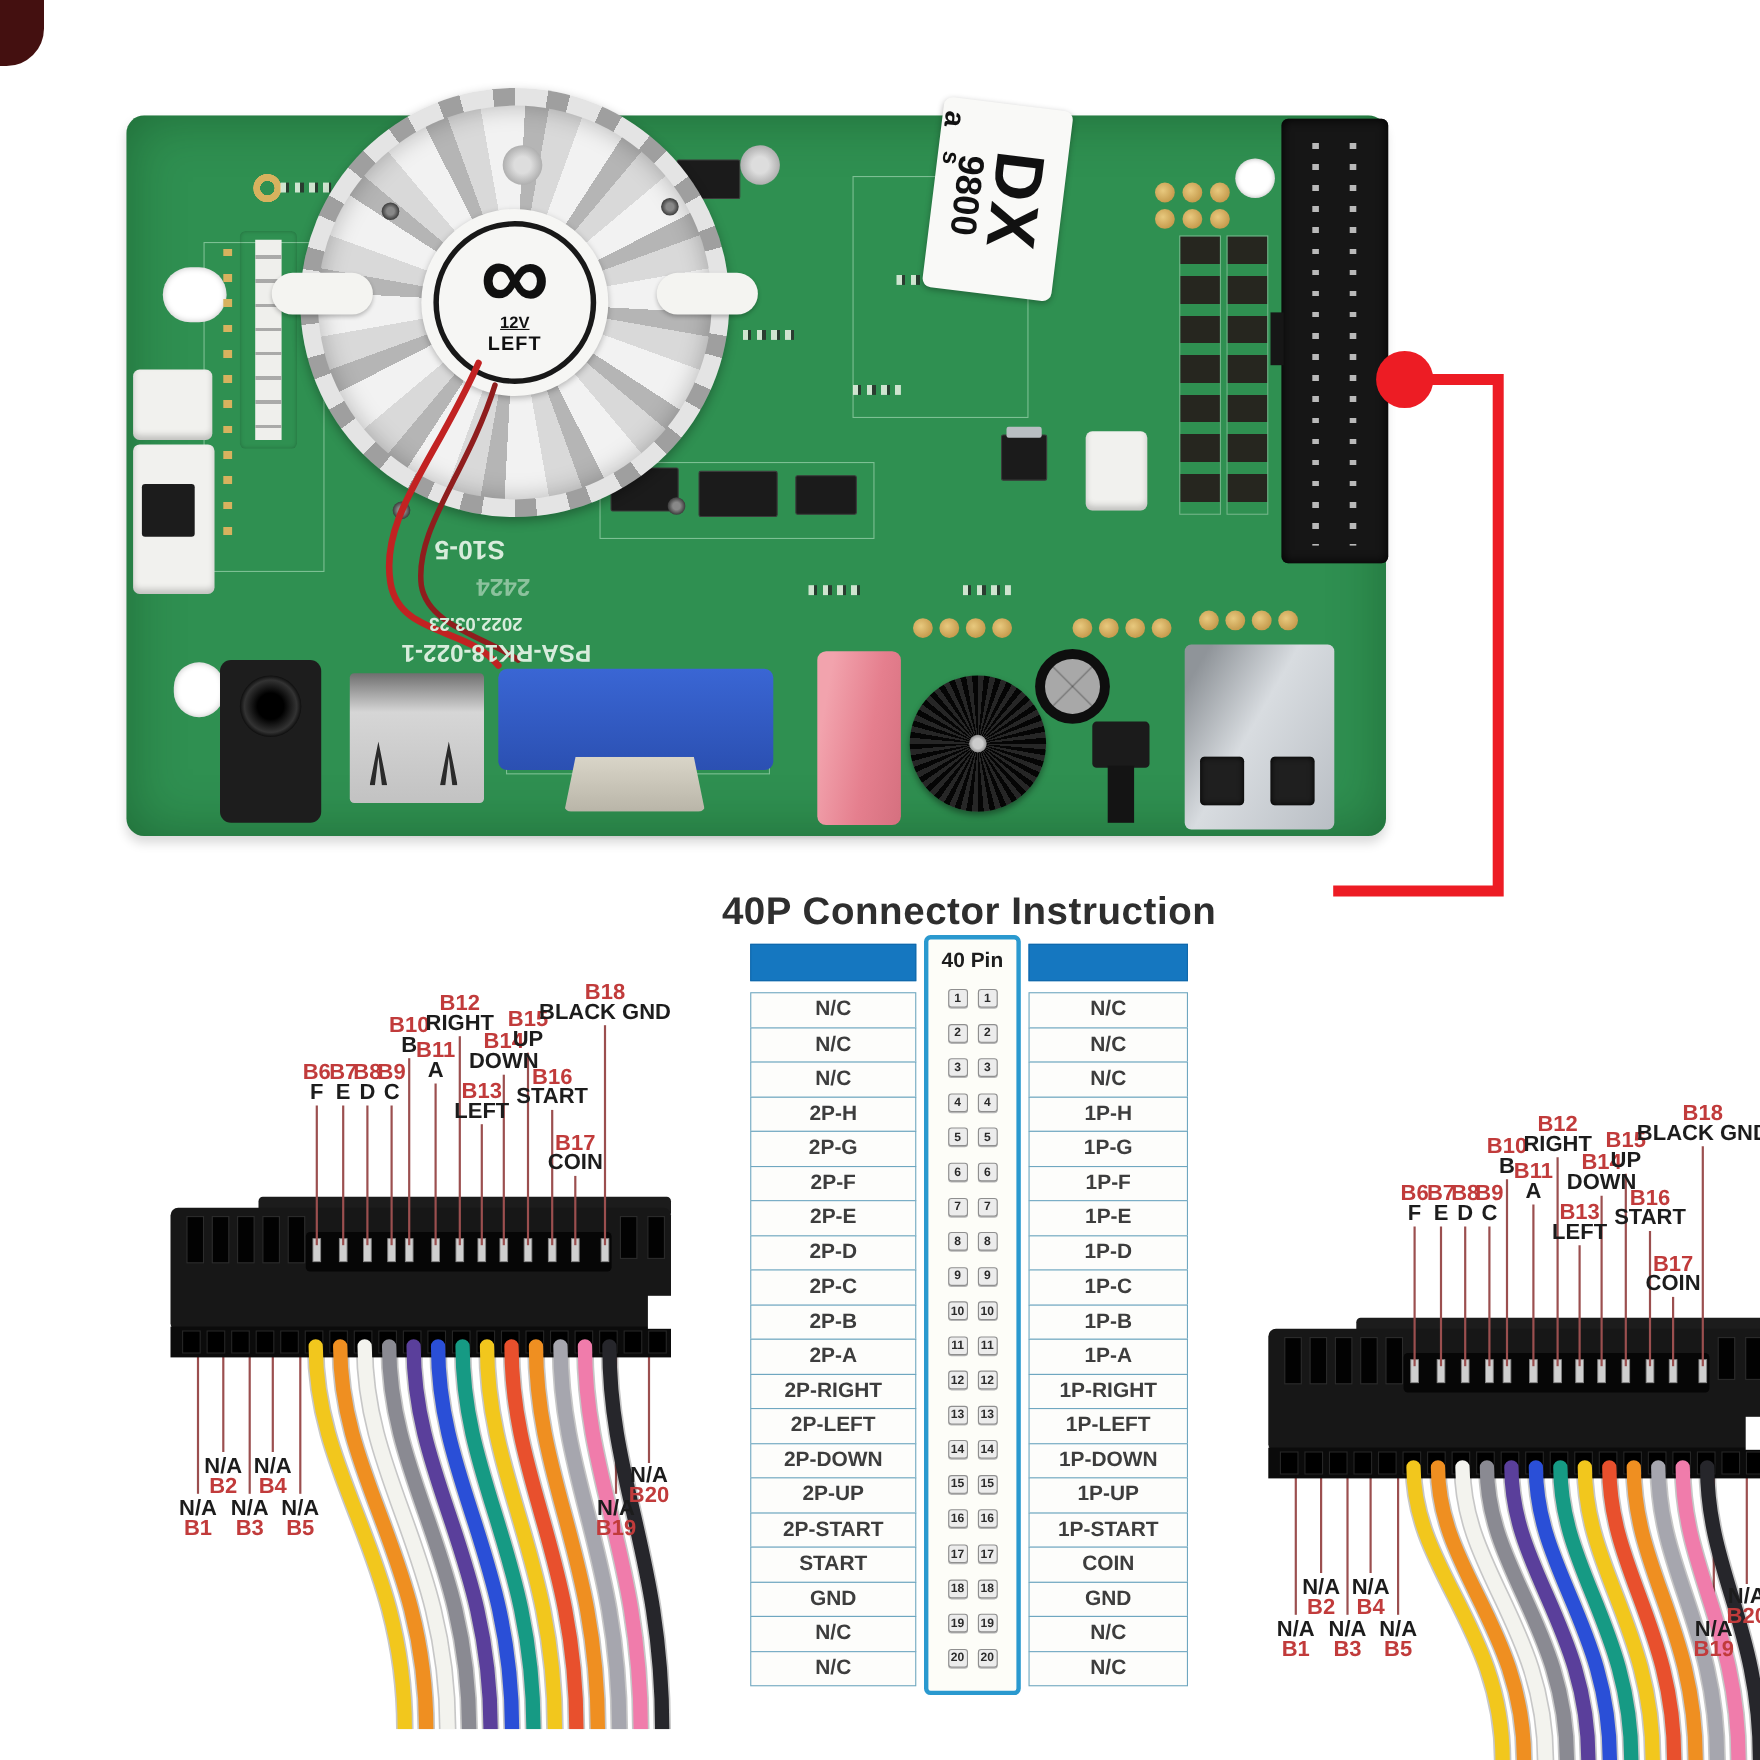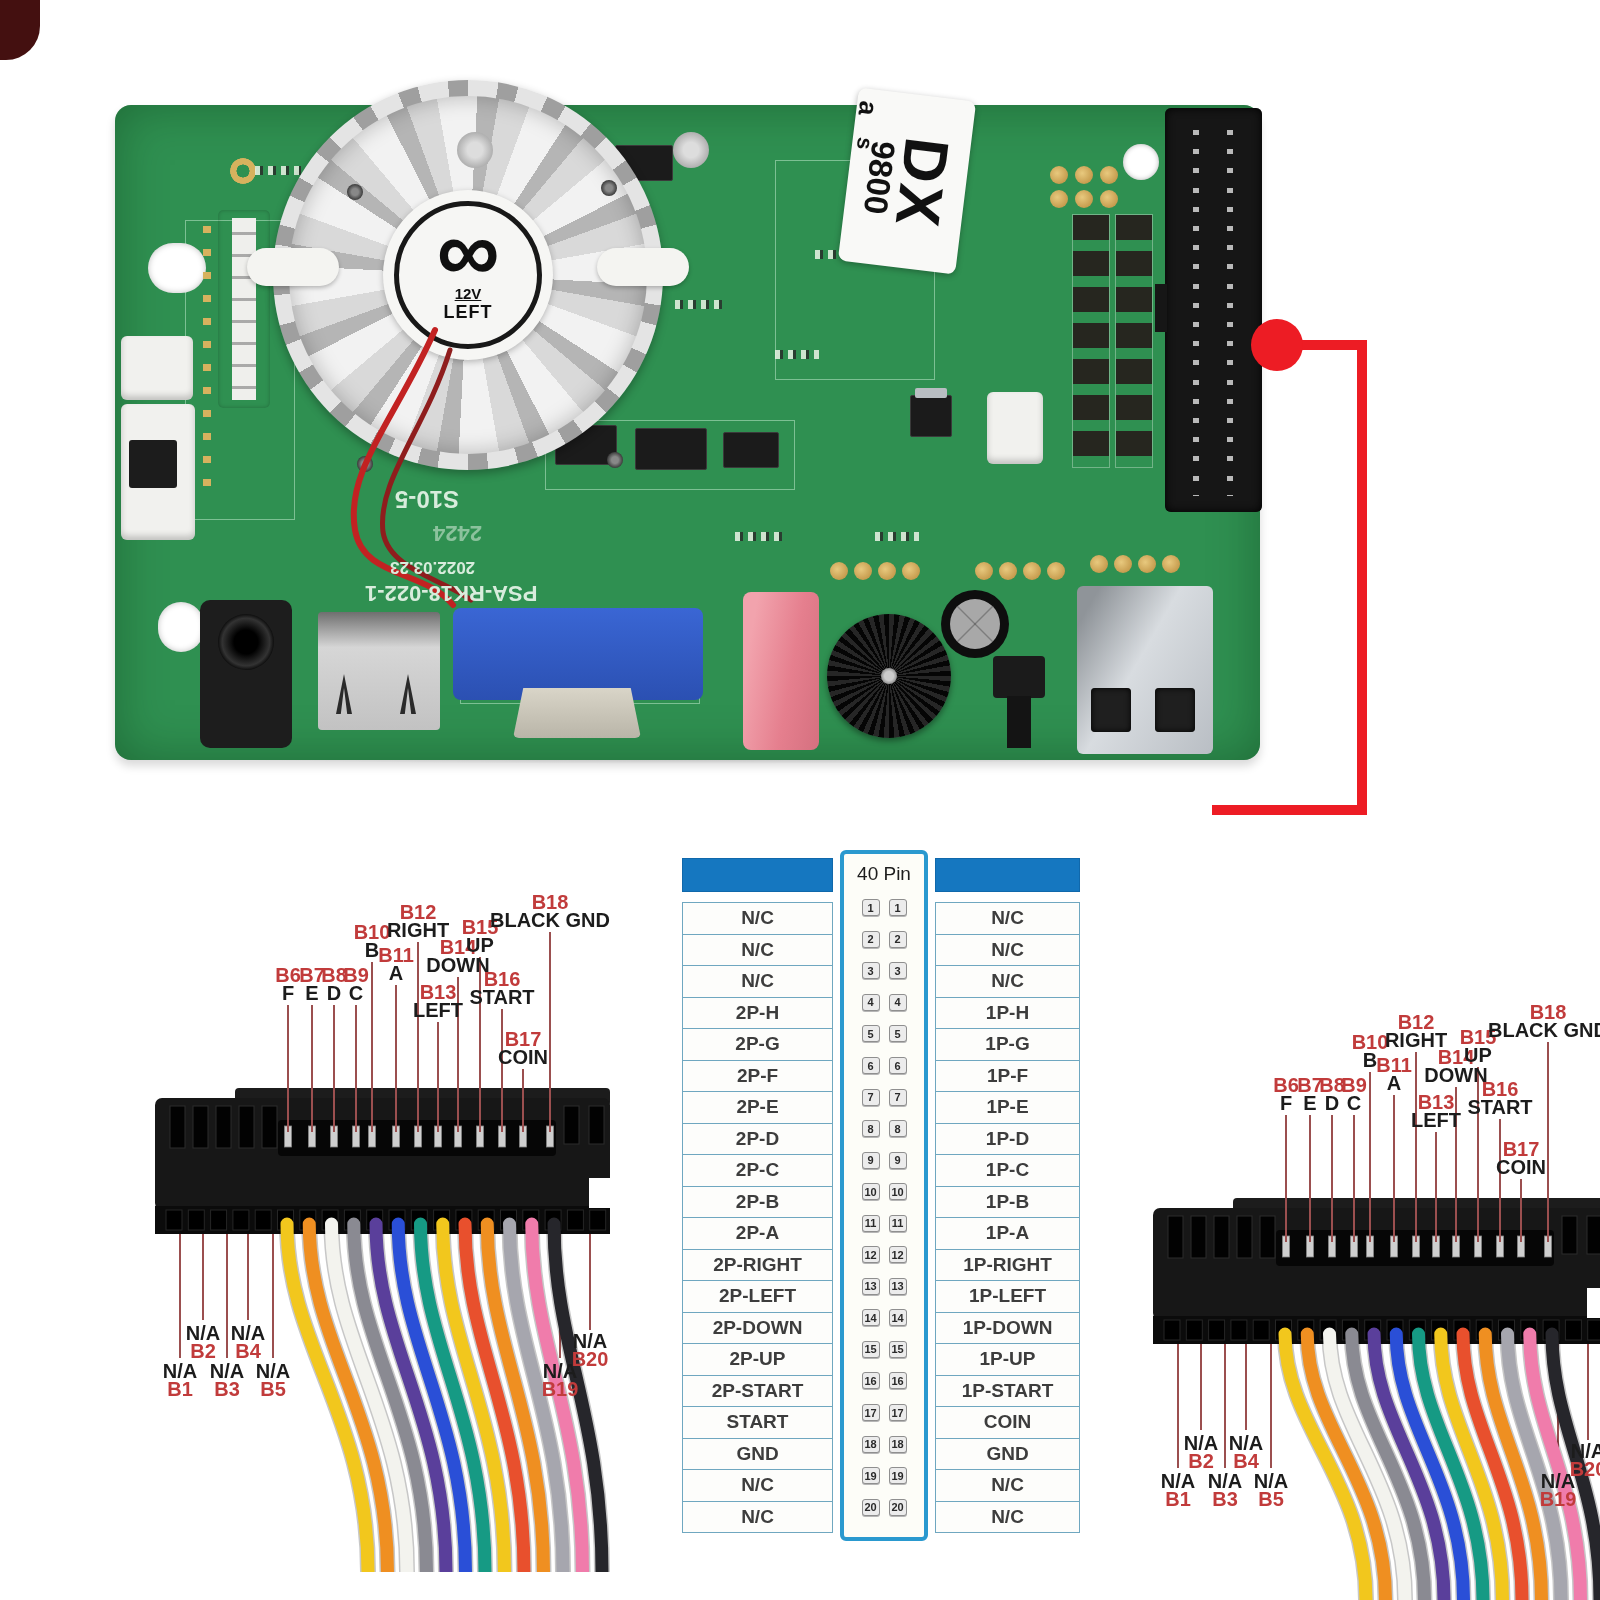--- a/index.html
+++ b/index.html
@@ -104,21 +104,21 @@
 
   
   #tbl{position:absolute;left:682px;top:843px;width:398px;height:700px;}
   .hdrbar{position:absolute;top:15px;height:34px;background:#1577c0;border:1px solid #1068ab;}
   .tcol{position:absolute;top:60px;}
   .cell{height:32.5px;margin-top:-1px;border:1px solid #6fa7c0;background:#fdfdfb;
         display:flex;align-items:center;justify-content:center;
         font-size:19px;font-weight:bold;color:#3d3d3d;}
   #pin-col{position:absolute;left:158px;top:7px;width:88px;height:691px;background:#fdfdf8;
         border:4px solid #2a99cf;border-radius:6px;}
-  .pin-col-title{margin-top:9px;text-align:center;font-size:19px;font-weight:normal;color:#1d1d1d;}
+  .pin-col-title{margin-top:9px;text-align:center;font-size:19px;font-weight:bold;color:#1d1d1d;}
   #pin-rows{position:absolute;left:0;right:0;top:38px;}
   .pin-pair{height:31.55px;display:flex;align-items:center;justify-content:center;gap:9px;}
   .pin-sq{width:18px;height:17px;border:1px solid #8f8f8f;border-radius:3px;background:#ececec;
         box-shadow:0 1px 0 #b5b5b5;display:flex;align-items:center;justify-content:center;
         font-size:11px;font-weight:bold;color:#2a2a2a;}
 
   
   .connector-diagram{position:absolute;overflow:hidden;}
   .pinlabel{position:absolute;transform:translateX(-50%);text-align:center;white-space:nowrap;
             font-weight:bold;font-size:20px;line-height:18px;}
@@ -246,20 +246,21 @@
         <span class="gold" style="left: 1023px; top: 455px;"></span>
         <span class="gold" style="left: 1047px; top: 455px;"></span>
       </div>
   </section>
 
   <svg id="annot" width="1600" height="1600">
     <polyline id="annot-line" points="1277,345 1362,345 1362,810 1212,810" fill="none" stroke="#ed1c24" stroke-width="10"></polyline>
     <circle id="annot-dot" cx="1277" cy="345" r="26" fill="#ed1c24"></circle>
   </svg>
 
+  <h1 id="title">40P Connector Instruction</h1>
 
   <section id="tbl">
     <div class="hdrbar" style="left:0;width:151px;"></div>
     <div class="hdrbar" style="left:253px;width:145px;"></div>
     <div class="tcol" id="col-left-rows" style="left:0;width:151px;">
         <div class="cell">N/C</div>
         <div class="cell">N/C</div>
         <div class="cell">N/C</div>
         <div class="cell">2P-H</div>
         <div class="cell">2P-G</div>

